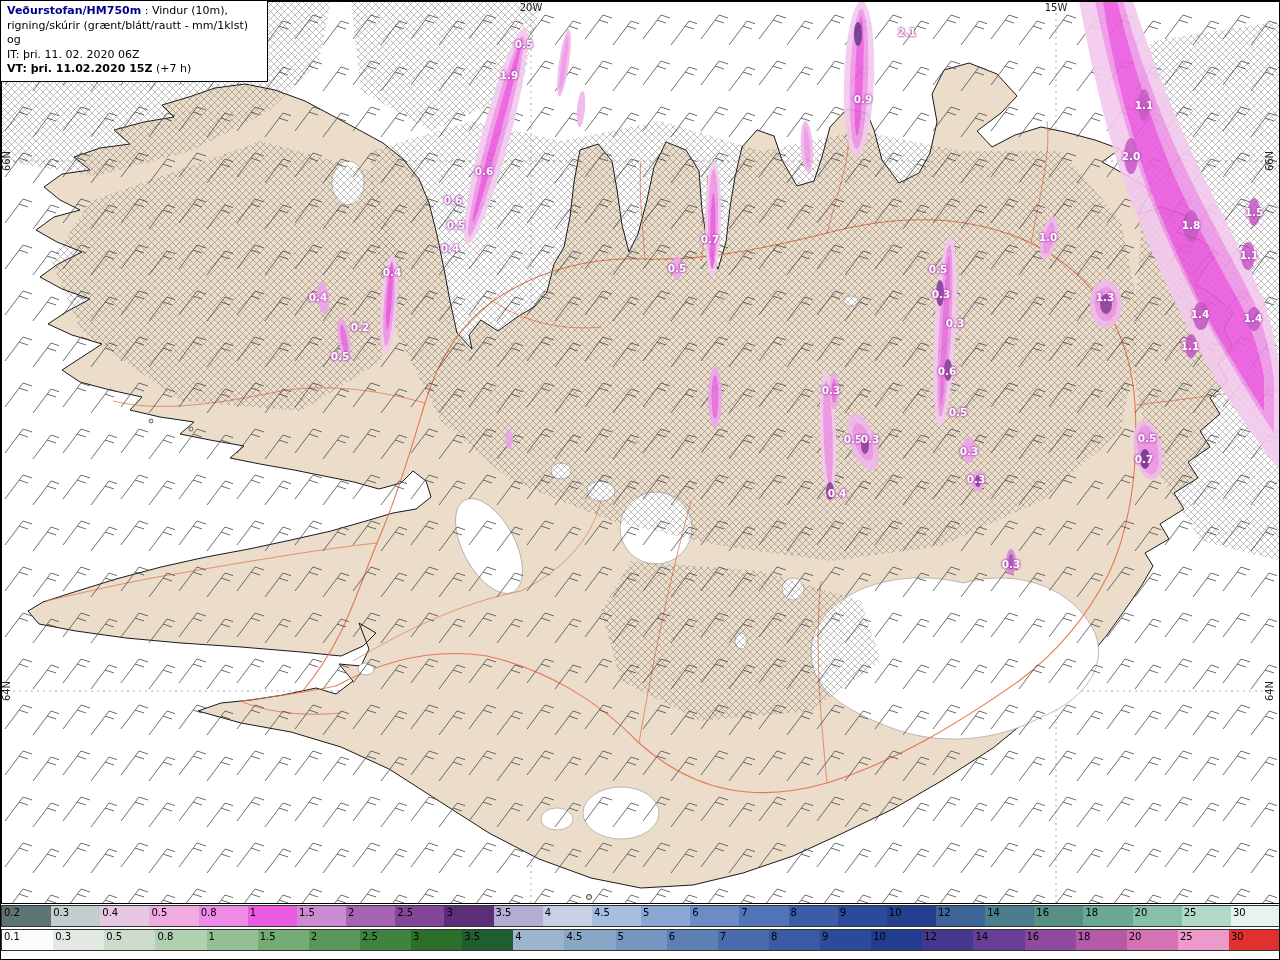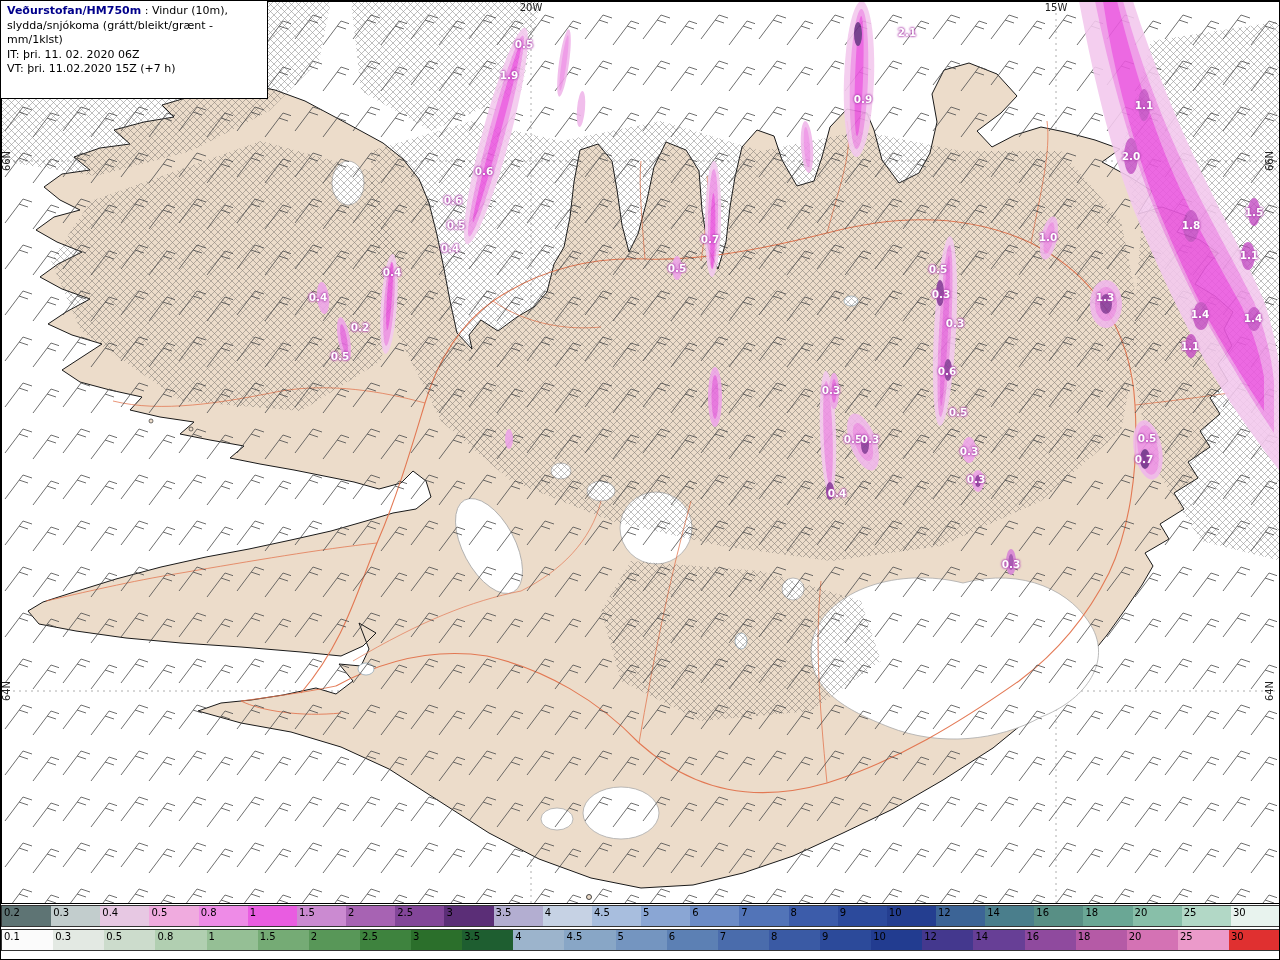--- a/index.html
+++ b/index.html
@@ -4,23 +4,23 @@
 <style>
   html,body{margin:0;padding:0;background:#fff;}
   body{width:1280px;height:960px;font-family:"DejaVu Sans",sans-serif;}
   .frame{position:relative;width:1280px;height:960px;box-sizing:border-box;border:1px solid #000;overflow:hidden;background:#fff;}
   .map-wrap{position:absolute;top:0;left:0;width:1280px;height:903px;background:#fff;}
   .map-wrap svg{position:absolute;top:0;left:0;}
   #precip-labels{position:absolute;top:0;left:0;width:1280px;height:903px;pointer-events:none;z-index:3;}
   .precip-label{position:absolute;transform:translate(-50%,-50%);font-size:10.5px;font-weight:bold;color:#fff;
     text-shadow:0 0 2px #b04ab0,0 0 2px #b04ab0,0 0 3px #b04ab0;white-space:nowrap;}
   .title-box{position:absolute;top:0;left:0;z-index:5;background:#fff;border:1px solid #000;border-top:none;border-left:none;
-    padding:3px 8px 21px 6px;font-size:11px;line-height:1.32;color:#000;max-width:252px;}
+    padding:3px 8px 4px 6px;font-size:11px;line-height:1.32;color:#000;max-width:252px;}
   .tb-model{font-weight:bold;color:#00008b;}
-  .tb-vt{font-weight:normal;text-align:center;}
+  .tb-vt{font-weight:bold;text-align:center;}
   .legend{position:absolute;top:904px;left:0;width:1280px;z-index:5;}
   .legend-row{display:flex;height:22px;margin-bottom:2px;border:1px solid #333;box-sizing:border-box;background:#fff;}
   .legend-cell{flex:1;position:relative;overflow:hidden;}
   .legend-cell span{display:block;font-size:10px;line-height:12px;padding:1px 0 0 2px;color:#000;}
 </style>
 </head>
 <body>
 
 <div class="frame">
   <div class="map-wrap">
@@ -238,21 +238,21 @@
         <span class="precip-label" style="left: 1146px; top: 437px;">0.5</span>
         <span class="precip-label" style="left: 968px; top: 450px;">0.3</span>
         <span class="precip-label" style="left: 1143px; top: 458px;">0.7</span>
         <span class="precip-label" style="left: 975px; top: 478px;">0.3</span>
         <span class="precip-label" style="left: 836px; top: 492px;">0.4</span>
         <span class="precip-label" style="left: 1010px; top: 563px;">0.3</span>
       </div>
 
     <div class="title-box">
       <div><span class="tb-model">Veðurstofan/HM750m</span><span> : Vindur (10m),</span></div>
-      <div>slydda/snjókoma (grátt/bleikt/grænt - mm/1klst)</div>
+      <div>rigning/skúrir (grænt/blátt/rautt - mm/1klst) og</div>
       <div>IT: þri. 11. 02. 2020 06Z</div>
       <div><span class="tb-vt">VT: þri. 11.02.2020 15Z</span><span> (+7 h)</span></div>
     </div>
   </div>
 
   <div class="legend">
     <div class="legend-row" id="legend-top">
         <div class="legend-cell" style="background: rgb(94, 116, 116);">
           <span>0.2</span>
         </div>

